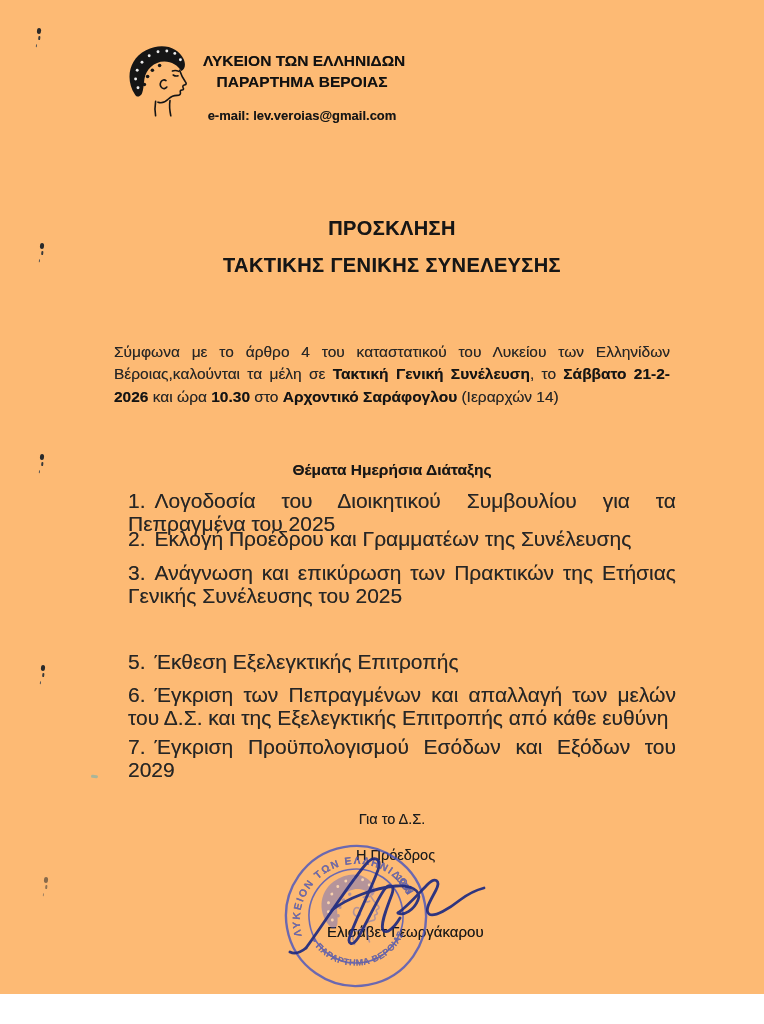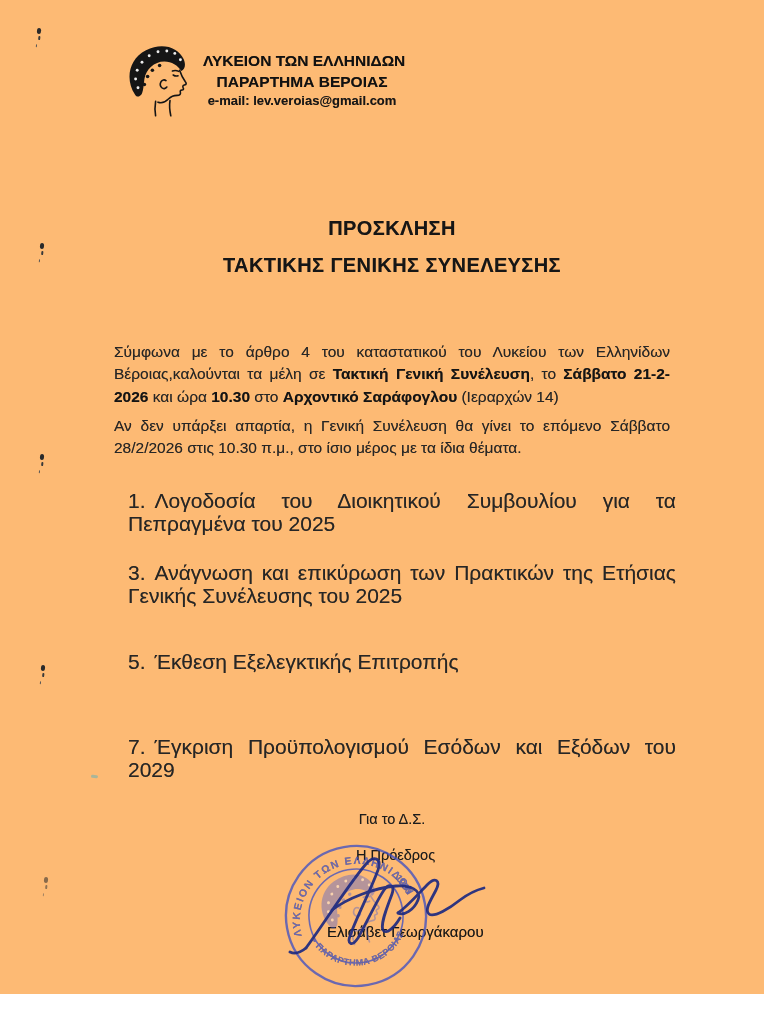--- a/index.html
+++ b/index.html
@@ -5,21 +5,21 @@
   html,body{margin:0;padding:0;background:#ffffff;}
   .page{
     position:relative;width:764px;height:994px;background:#fdba74;
     font-family:"Liberation Sans", sans-serif;color:#262626;overflow:hidden;
     text-shadow:0 0 .5px rgba(20,20,20,.45);
   }
   
   .logo{position:absolute;left:121px;top:43px;width:82px;height:80px;}
   .lh-text{position:absolute;left:203px;top:50px;width:198px;text-align:center;}
   .lh-line{font-weight:700;font-size:15.5px;line-height:21px;color:#111;white-space:nowrap;}
-  .lh-email{font-weight:600;font-size:13px;margin-top:1px;color:#161616;white-space:nowrap;text-align:center;}
+  .lh-email{font-weight:600;font-size:13px;margin-top:16px;color:#161616;white-space:nowrap;text-align:center;}
   
   .doc-title{position:absolute;left:114px;top:217px;width:556px;text-align:center;
     font-weight:700;font-size:20px;letter-spacing:.4px;color:#161616;}
   .doc-subtitle{position:absolute;left:114px;top:254px;width:556px;text-align:center;
     font-weight:700;font-size:20px;letter-spacing:.4px;color:#161616;}
   
   .para{position:absolute;left:114px;width:556px;font-size:15.5px;line-height:22.5px;text-align:justify;}
   .para b{color:#141414;}
   .p-intro{top:325px;}
   .p-quorum{top:399px;}
@@ -96,26 +96,28 @@
     <div class="lh-line">ΛΥΚΕΙΟΝ ΤΩΝ ΕΛΛΗΝΙΔΩΝ</div>
     <div class="lh-line">ΠΑΡΑΡΤΗΜΑ ΒΕΡΟΙΑΣ</div>
     <div class="lh-email">e-mail: lev.veroias@gmail.com</div>
   </div>
 
   <div class="doc-title">ΠΡΟΣΚΛΗΣΗ</div>
   <div class="doc-subtitle">ΤΑΚΤΙΚΗΣ ΓΕΝΙΚΗΣ ΣΥΝΕΛΕΥΣΗΣ</div>
 
   <p class="para p-intro"><span>Σύμφωνα με το άρθρο 4 του καταστατικού του Λυκείου των Ελληνίδων Βέροιας,καλούνται τα μέλη σε </span><b>Τακτική Γενική Συνέλευση</b><span>, το </span><b>Σάββατο 21-2-2026</b><span> και ώρα </span><b>10.30</b><span> στο </span><b>Αρχοντικό Σαράφογλου</b><span> (Ιεραρχών 14)</span></p>
 
-  <p class="para p-quorum">Αν δεν υπάρξει απαρτία, η Γενική Συνέλευση θα γίνει το επόμενο Σάββατο 28⁠/⁠2⁠/⁠2026 στις 10.30 π.μ., στο ίσιο μέρος με τα ίδια θέματα.</p>
 
+  <div class="agenda-head">Θέματα Ημερήσια Διάταξης</div>
 
   <div class="agenda-item ai-1"><span class="num">1.</span><span>Λογοδοσία του Διοικητικού Συμβουλίου για τα Πεπραγμένα του 2025</span></div>
+  <div class="agenda-item ai-2"><span class="num">2.</span><span>Εκλογή Προέδρου και Γραμματέων της Συνέλευσης</span></div>
   <div class="agenda-item ai-3"><span class="num">3.</span><span>Ανάγνωση και επικύρωση των Πρακτικών της Ετήσιας Γενικής Συνέλευσης του 2025</span></div>
   <div class="agenda-item ai-5"><span class="num">5.</span><span>Έκθεση Εξελεγκτικής Επιτροπής</span></div>
+  <div class="agenda-item ai-6"><span class="num">6.</span><span>Έγκριση των Πεπραγμένων και απαλλαγή των μελών του Δ.Σ. και της Εξελεγκτικής Επιτροπής από κάθε ευθύνη</span></div>
   <div class="agenda-item ai-7"><span class="num">7.</span><span>Έγκριση Προϋπολογισμού Εσόδων και Εξόδων του 2029</span></div>
 
   <div class="for-board">Για το Δ.Σ.</div>
   <div class="role">Η Πρόεδρος</div>
   <div class="pres-name">Ελισάβετ Γεωργάκαρου</div>
 
   <svg class="stamp" viewBox="0 0 150 150">
     <g transform="rotate(-10 75 75)" fill="#4352c2" style="color:#5563cc">
       <circle cx="75" cy="75" r="70" fill="none" stroke="#4352c2" stroke-width="2.4"></circle>
       <circle cx="75" cy="75" r="47" fill="none" stroke="#4352c2" stroke-width="1.6"></circle>

